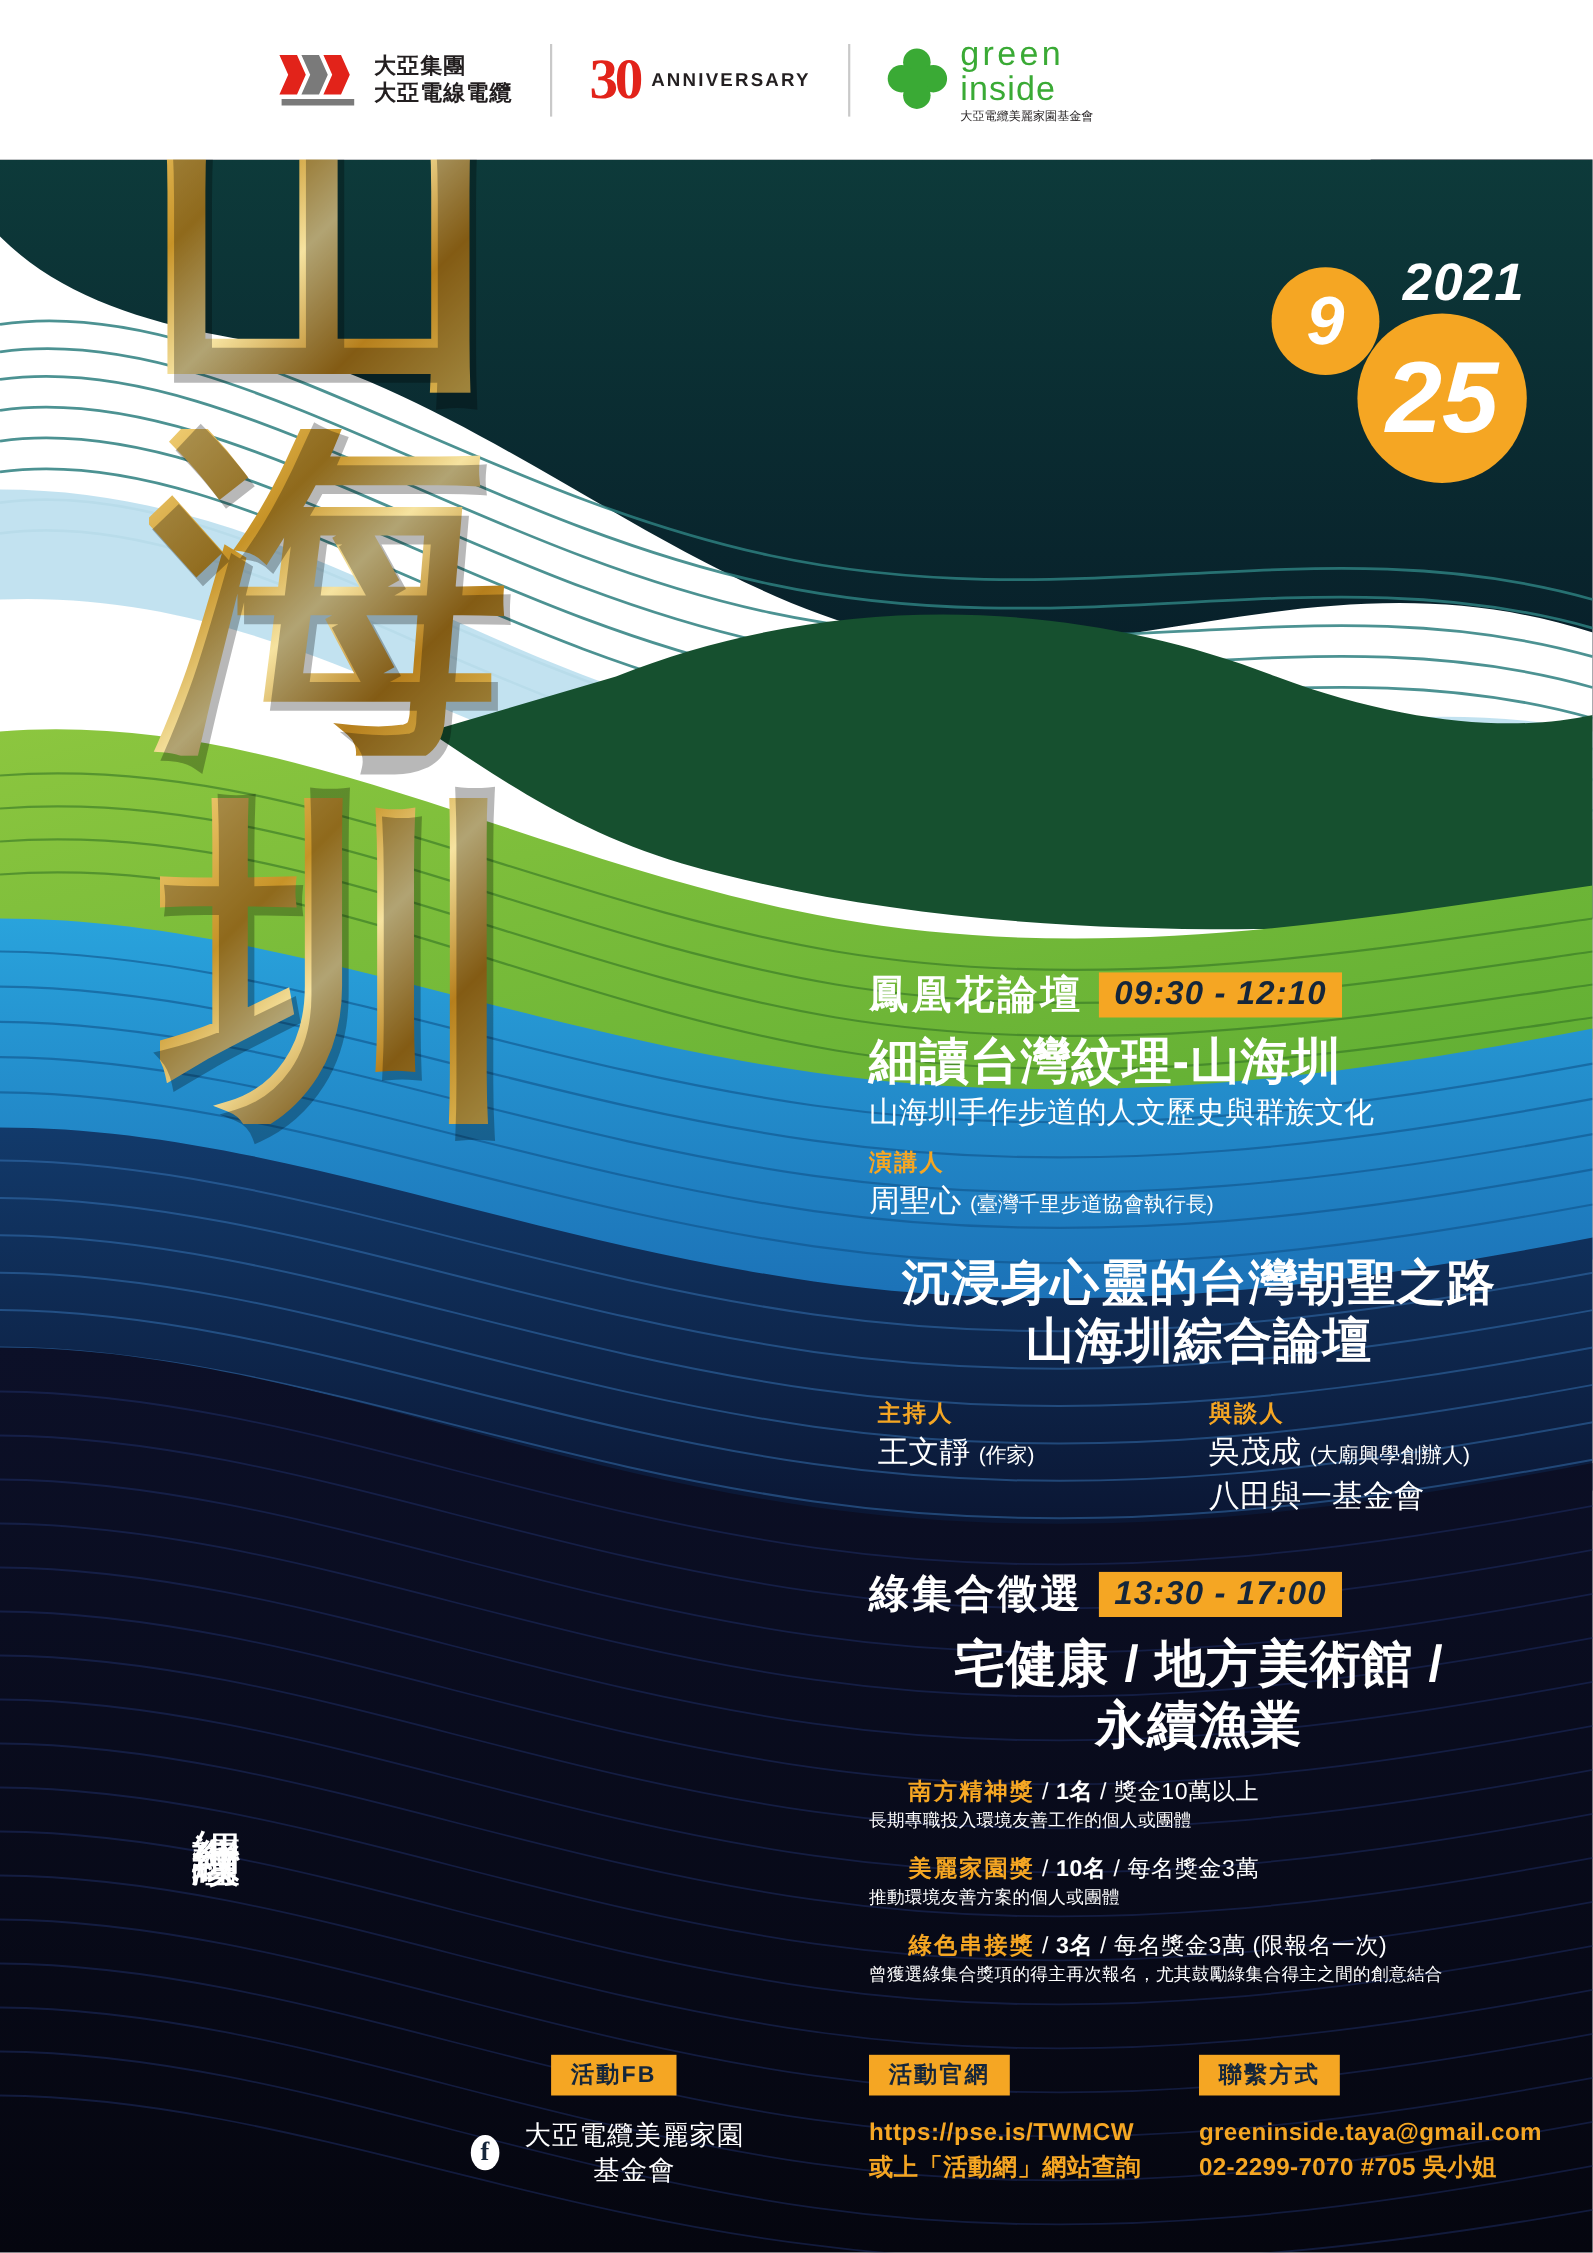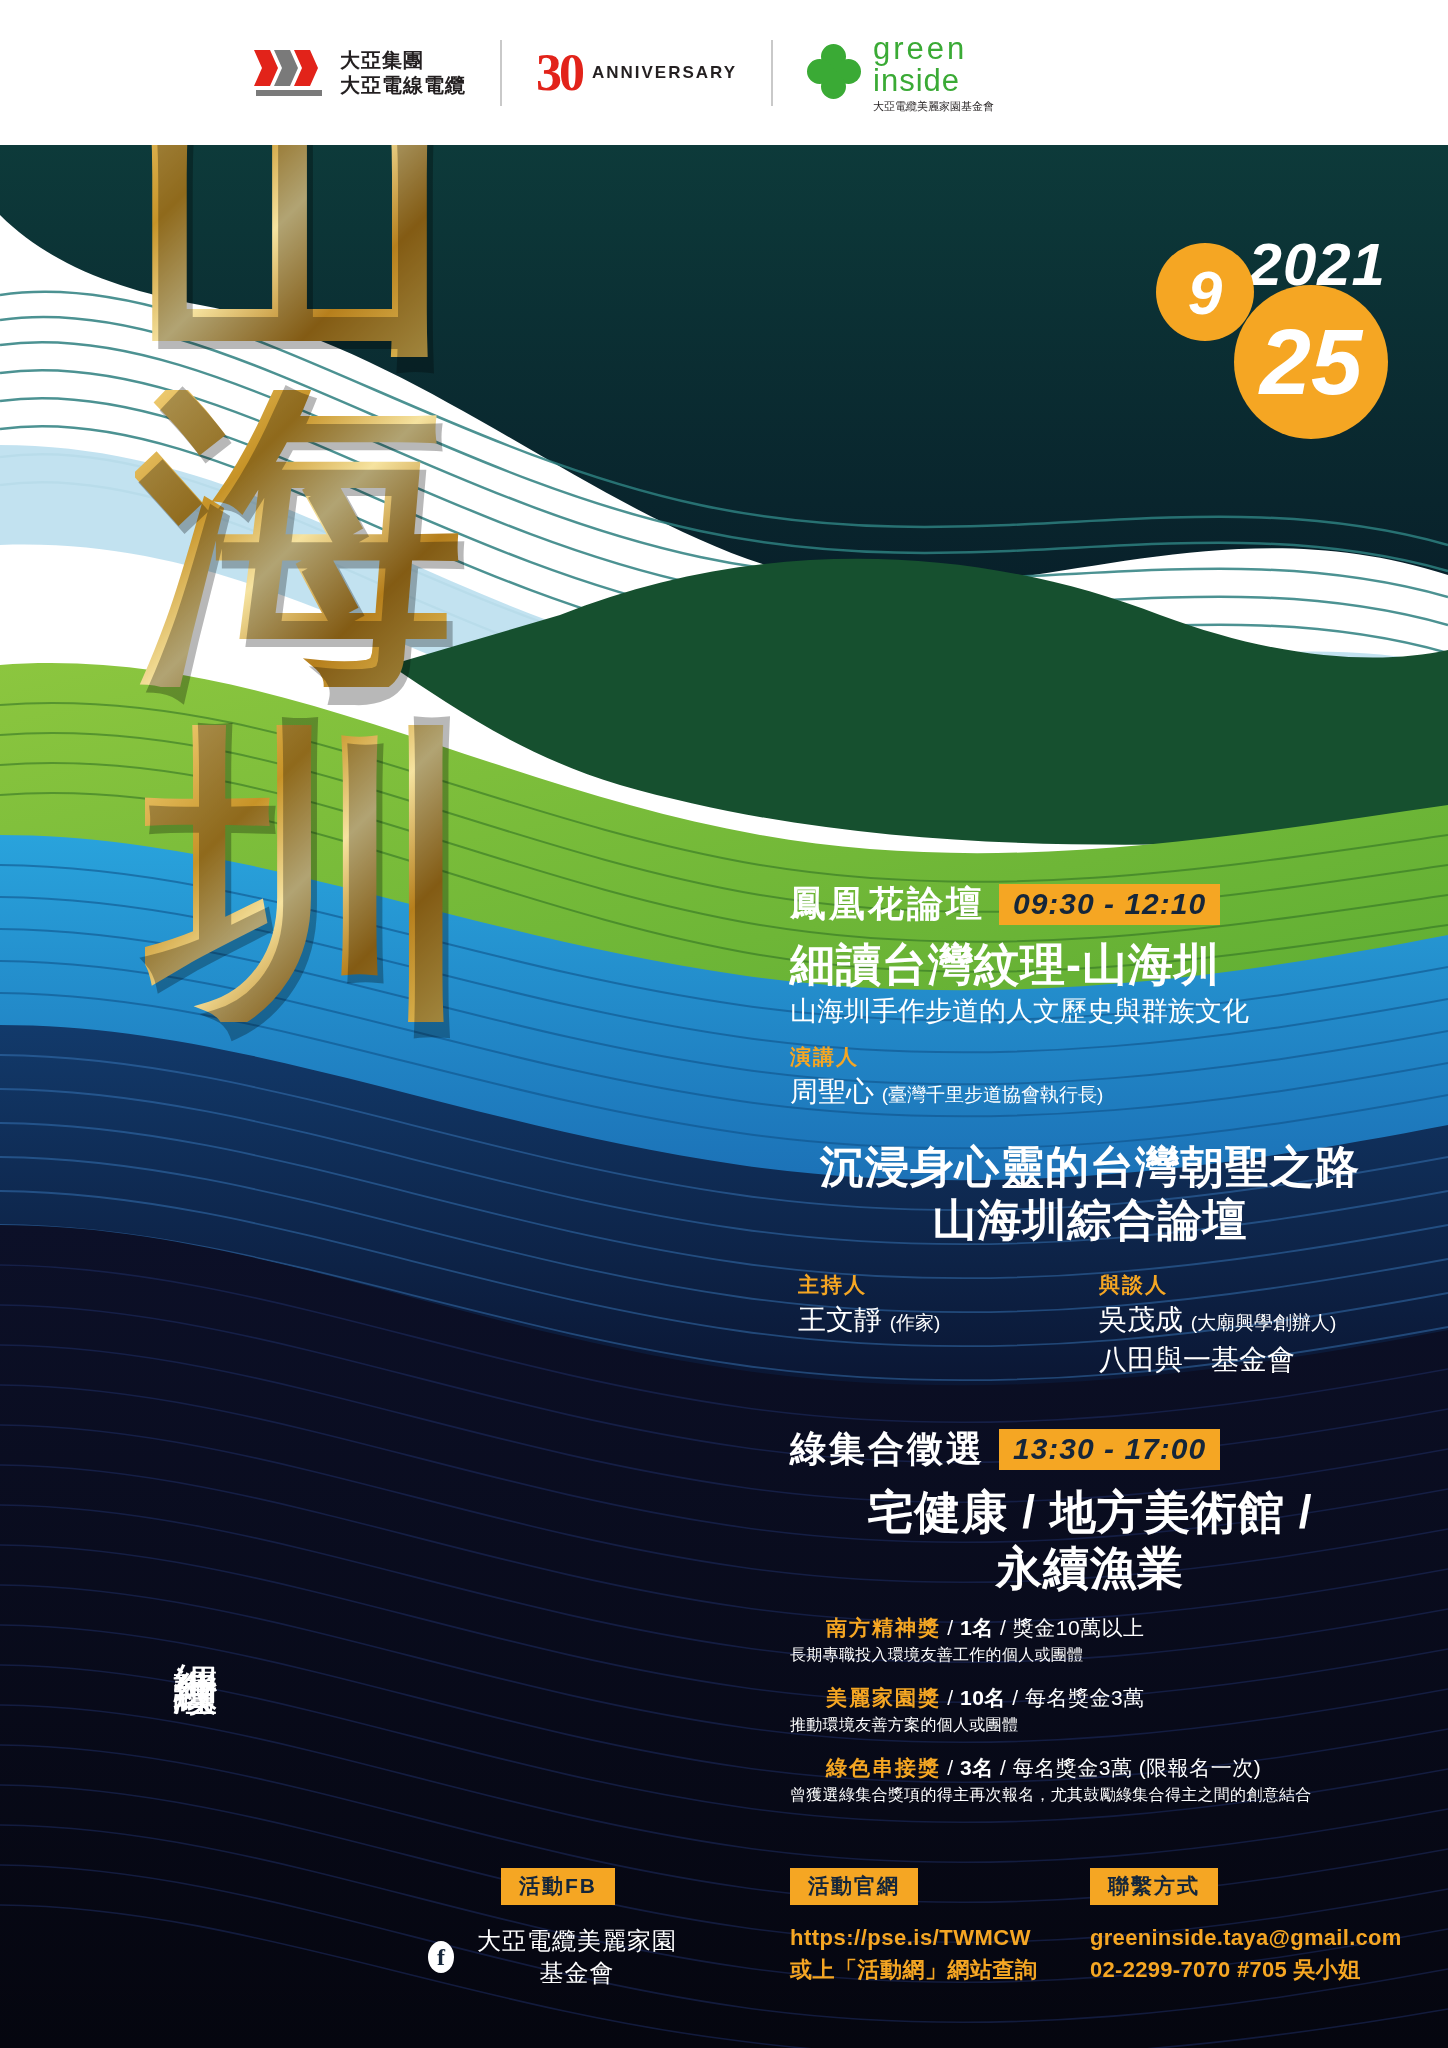--- a/index.html
+++ b/index.html
@@ -124,21 +124,21 @@
     position: absolute;
     top: 215px;
     right: 52px;
     width: 250px;
     height: 230px;
     z-index: 30;
   }
   .date-year {
     position: absolute;
     top: 15px; right: 10px;
-    font-size: 60px;
+    font-size: 48px;
     font-weight: bold;
     font-style: italic;
     color: #ffffff;
     letter-spacing: 1px;
   }
   .circ {
     position: absolute;
     border-radius: 50%;
     background: #f5a623;
     display: flex;

